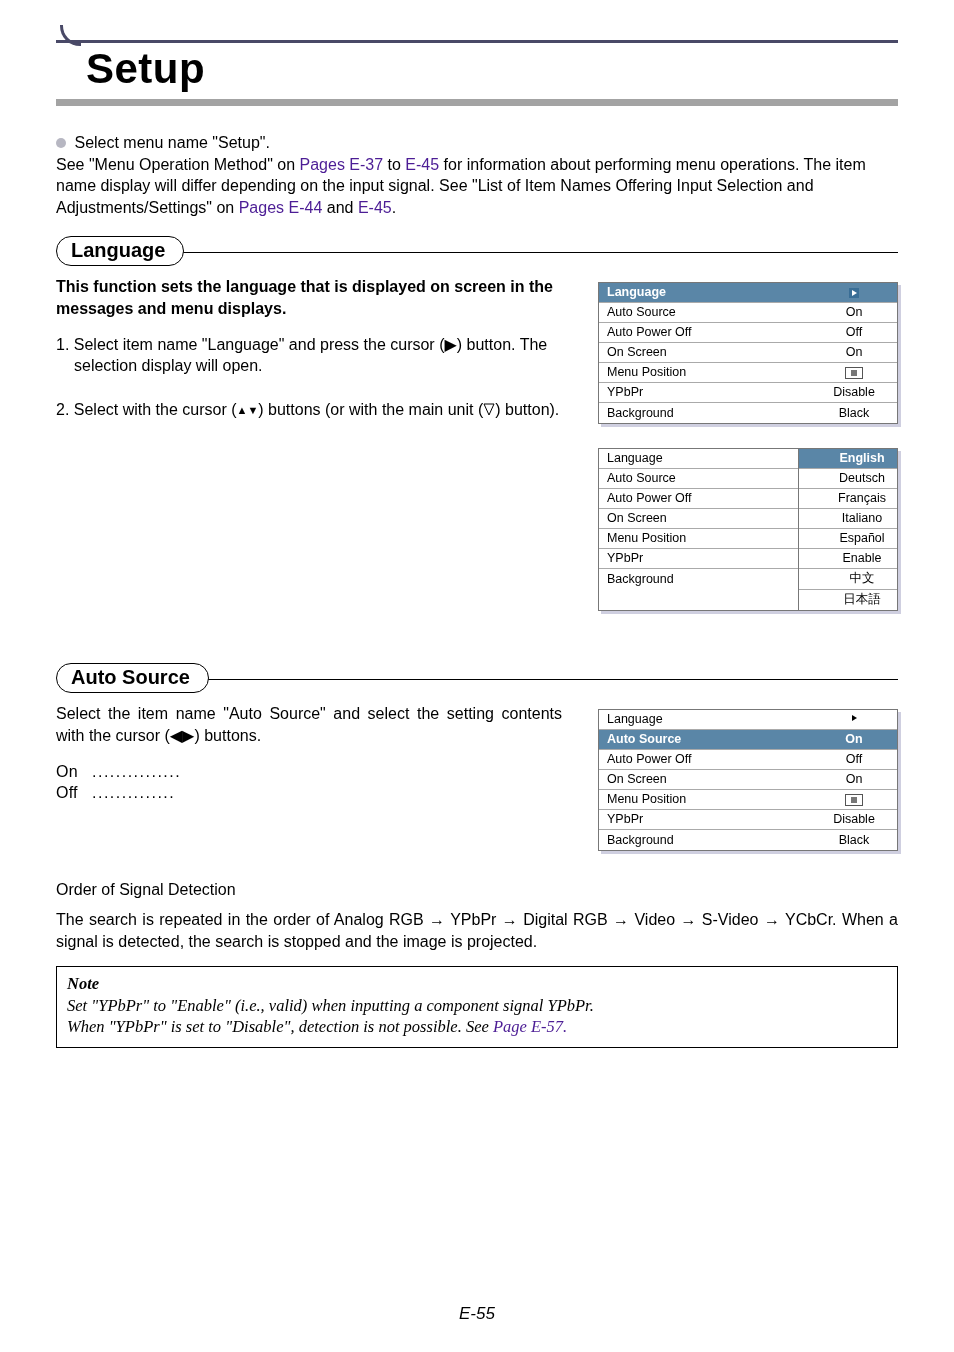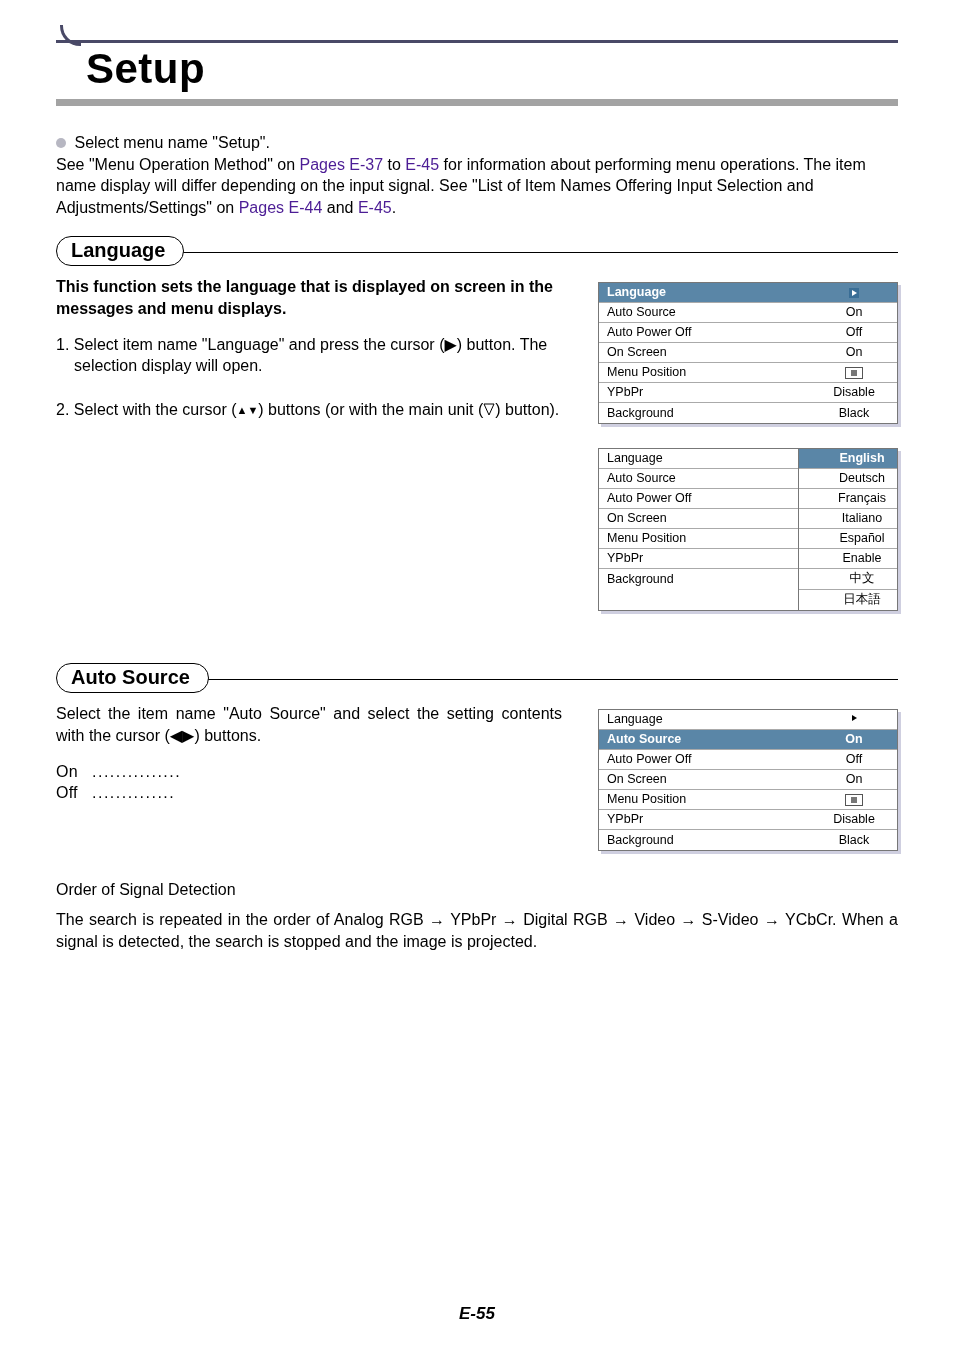--- a/index.html
+++ b/index.html
@@ -130,21 +130,21 @@
     margin-top: 10px;
   }
   .note-box .note-title { font-weight: 700; }
 
   .page-num {
     position: absolute;
     bottom: 28px;
     left: 0; right: 0;
     text-align: center;
     font-style: italic;
-    font-weight: 700;
+    font-weight: 400;
     font-family: "Arial", sans-serif;
     font-size: 17px;
     margin-top: 48px;
   }
 
   .tri { font-size: 11px; position: relative; top:-1px;}
   .icon-box-svg { display:inline-block; vertical-align:middle; }
 </style>
 </head>
 <body>
@@ -291,15 +291,22 @@
             <div class="mlabel">Background</div>
             <div class="mval">Black</div>
           </div>
         </div>
     </div>
   </div>
 
   <p class="body-text" style="margin-top:4px;margin-bottom:0;">Order of Signal Detection</p>
   <p class="body-text" style="margin-top:8px;">The search is repeated in the order of Analog RGB → YPbPr → Digital RGB → Video → S-Video → YCbCr. When a signal is detected, the search is stopped and the image is projected.</p>
 
+  <div class="note-box">
+    <div class="note-title">Note</div>
+    <div>Set "YPbPr" to "Enable" (i.e., valid) when inputting a component signal YPbPr.</div>
+    <div>
+      <span>When "YPbPr" is set to "Disable", detection is not possible. See </span><span class="link" style="font-style:italic;">Page E-57.</span>
+    </div>
+  </div>
 </div>
 
 <div class="page-num">E-55</div>
 
 </body></html>

